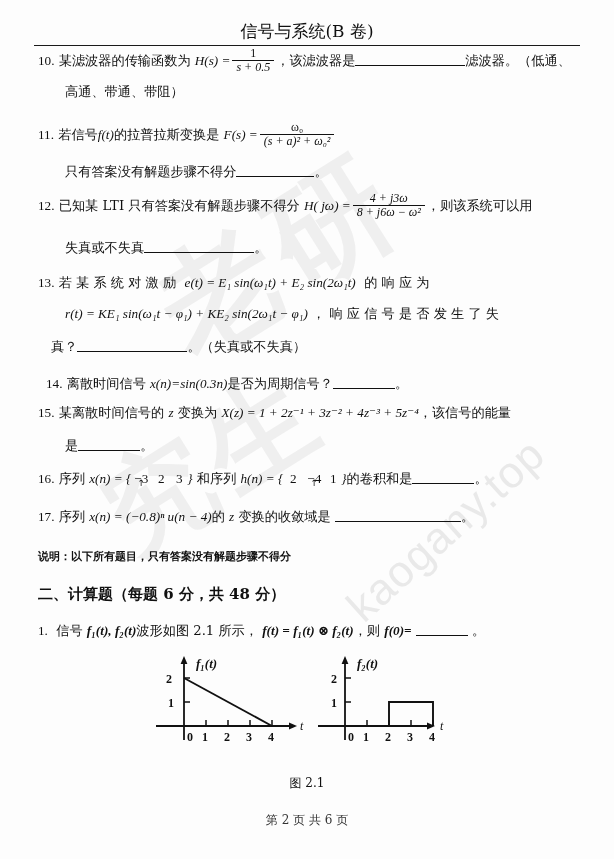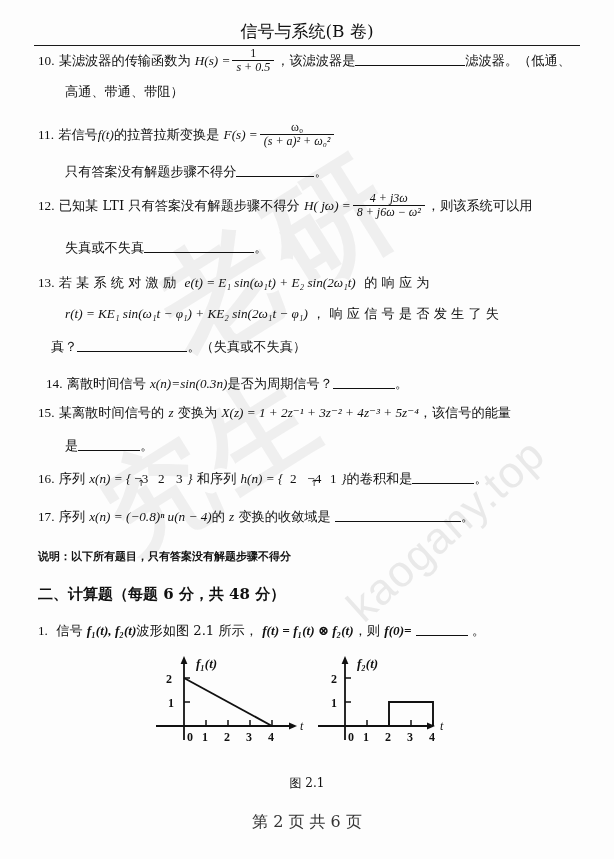--- a/index.html
+++ b/index.html
@@ -171,21 +171,21 @@
     text-align: center;
     font-size: 12px;
     font-family: "DejaVu Serif", serif;
   }
   .footer {
     position: absolute;
     left: 0;
     top: 812px;
     width: 614px;
     text-align: center;
-    font-size: 16px;
+    font-size: 12px;
     font-family: "DejaVu Serif", serif;
     color: #333;
   }
 </style>
 </head>
 <body>
 
 <div class="page">
 
   <div class="wm-layer">

